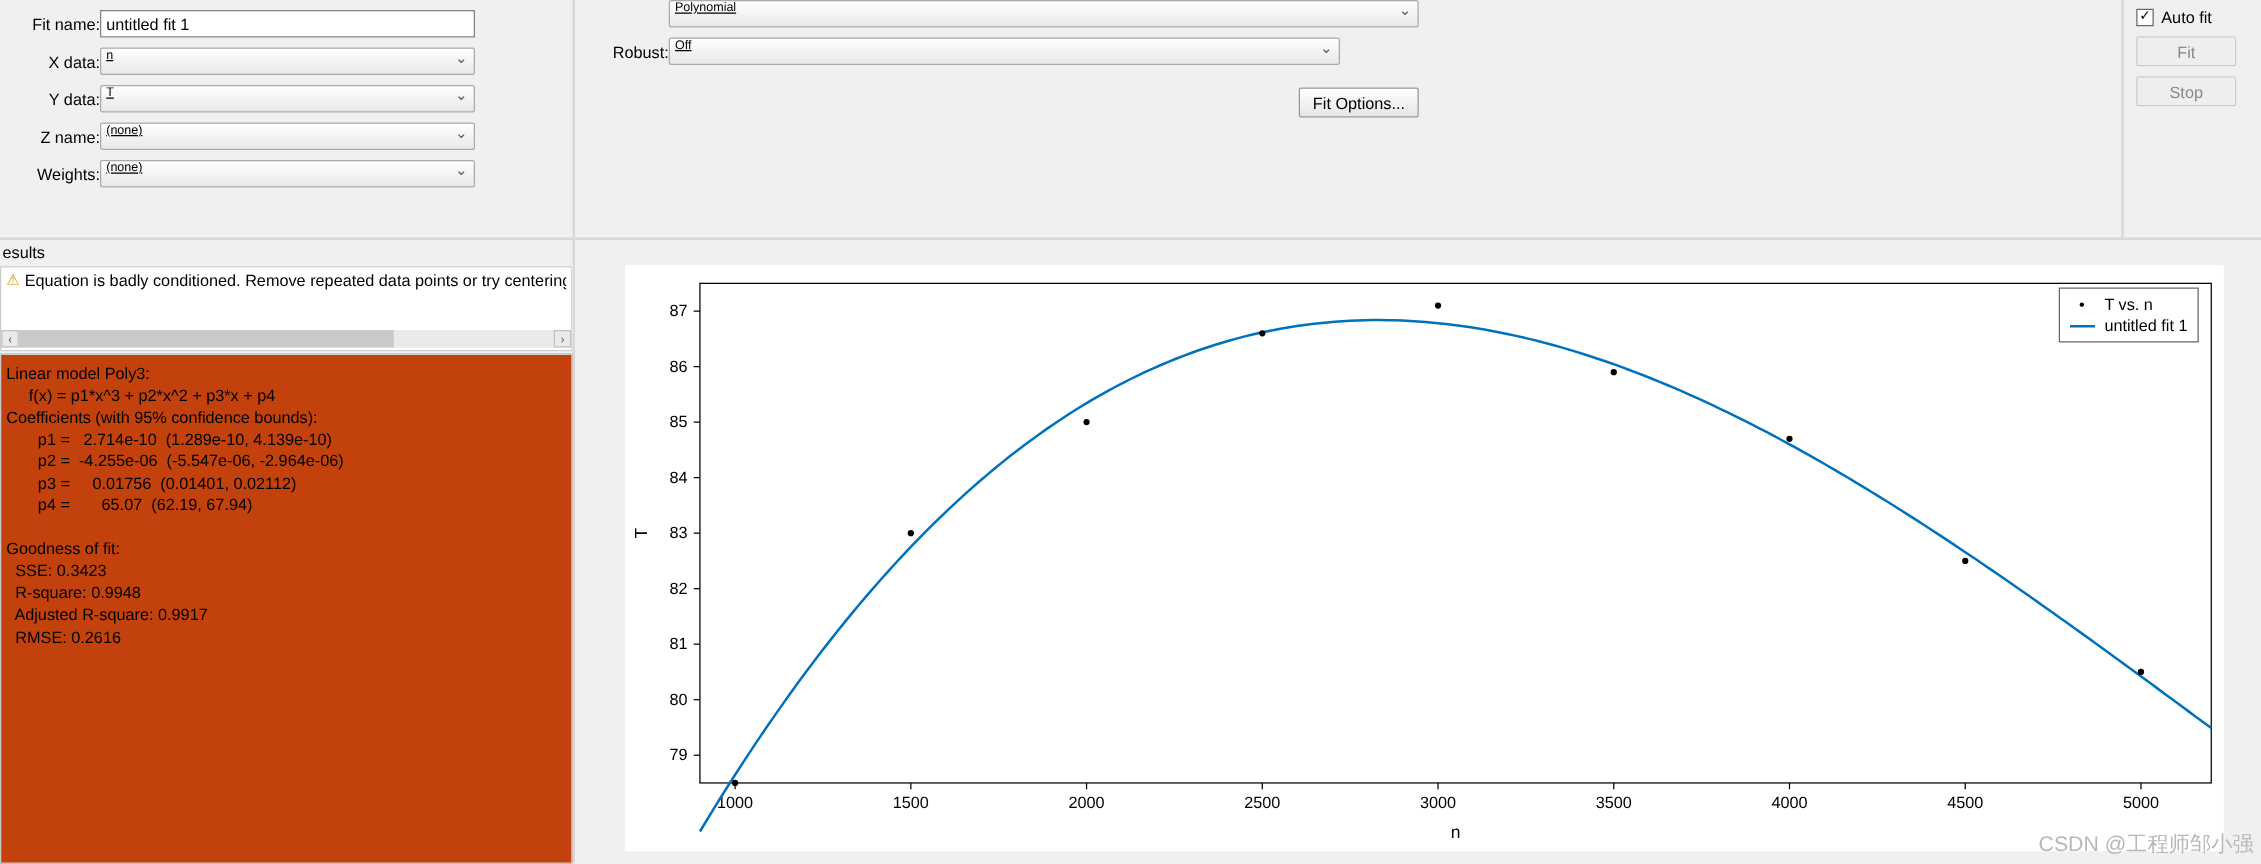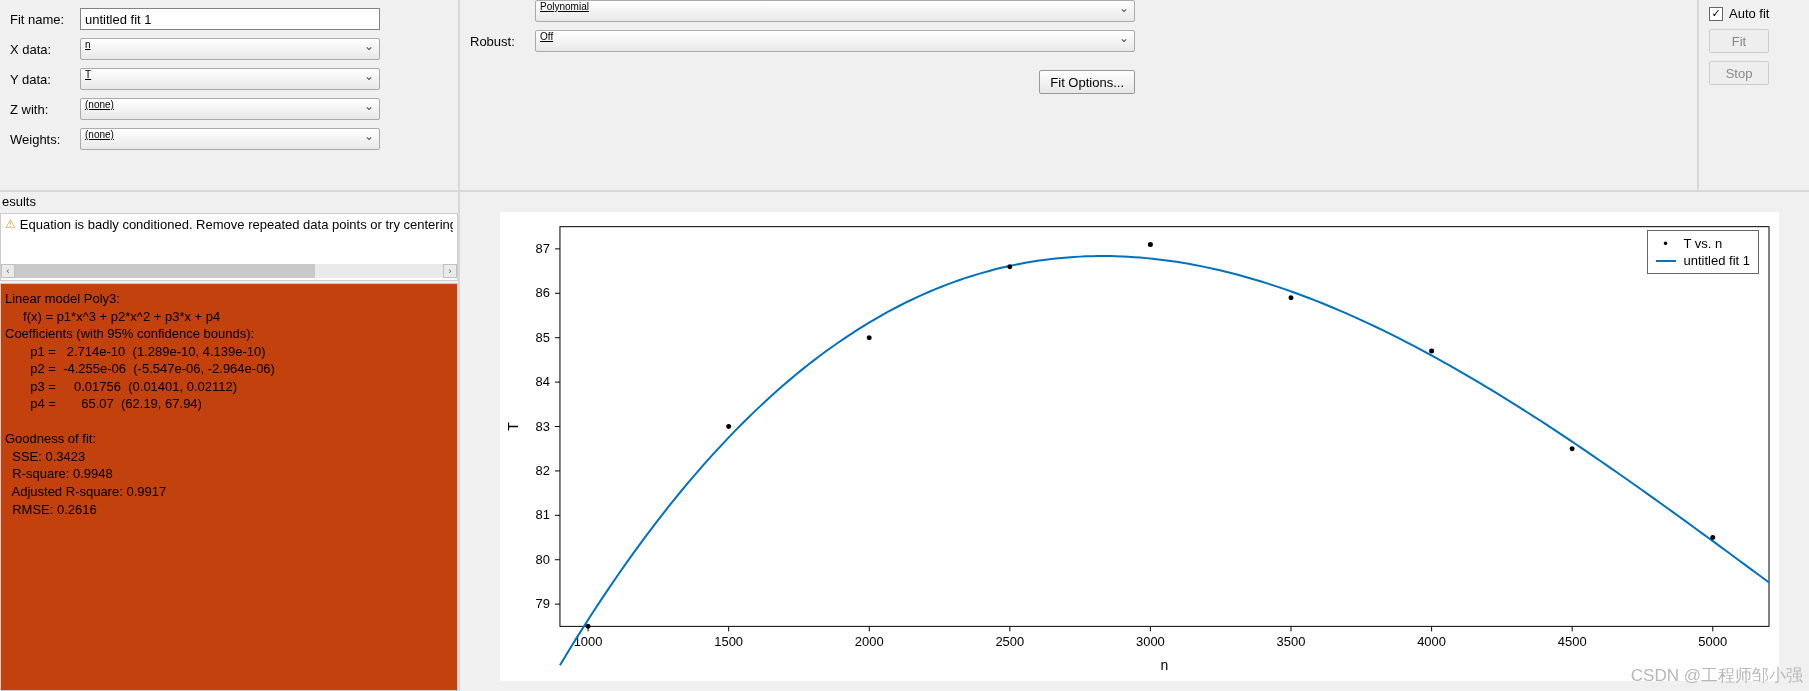--- a/index.html
+++ b/index.html
@@ -23,21 +23,21 @@
     padding: 8px 10px;
     border-right: 2px solid #d8d8d8;
   }
   .form-row {
     display: flex;
     align-items: center;
     margin-bottom: 8px;
   }
   .form-row .lbl {
     width: 70px;
-    text-align: left;
+    text-align: right;
   }
   .text-input {
     width: 300px;
     height: 22px;
     padding: 1px 4px;
     border: 1px solid #838383;
     background: #fff;
     font-family: inherit;
     font-size: 13px;
   }
@@ -120,21 +120,21 @@
   }
   .btn-disabled {
     color: #888;
     background: #eee;
     border-color: #ccc;
   }
   .right-panel {
     width: 110px;
     padding: 6px 10px;
   }
-  .right-panel .btn { width: 60px; margin-top: 8px; }
+  .right-panel .btn { width: 80px; margin-top: 8px; }
   .right-panel .chk-row { display:flex; align-items:center; }
 
   .bottom-area {
     display: flex;
     width: 100%;
     height: calc(100% - 190px);
     border-top: 2px solid #d8d8d8;
   }
   .results-panel {
     width: 460px;
@@ -236,42 +236,42 @@
           <span>n</span>
         </div>
     </div>
     <div class="form-row">
       <span class="lbl">Y data:</span>
       <div class="select">
           <span>T</span>
         </div>
     </div>
     <div class="form-row">
-      <span class="lbl">Z with:</span>
+      <span class="lbl">Z name:</span>
       <div class="select">
           <span>(none)</span>
         </div>
     </div>
     <div class="form-row">
       <span class="lbl">Weights:</span>
       <div class="select">
           <span>(none)</span>
         </div>
     </div>
   </div>
 
   <div class="center-panel">
     <div class="form-row" style="margin-left:65px;">
       <div class="select" style="width:600px;">
           <span>Polynomial</span>
         </div>
     </div>
     <div class="form-row">
       <span class="lbl">Robust:</span>
-      <div class="select" style="width:600px;">
+      <div class="select" style="width:537px;">
           <span>Off</span>
         </div>
     </div>
     <div style="text-align:right; margin-top:18px; width:665px;">
       <button class="btn">Fit Options...</button>
     </div>
   </div>
 
   <div class="right-panel">
     <div class="chk-row">

